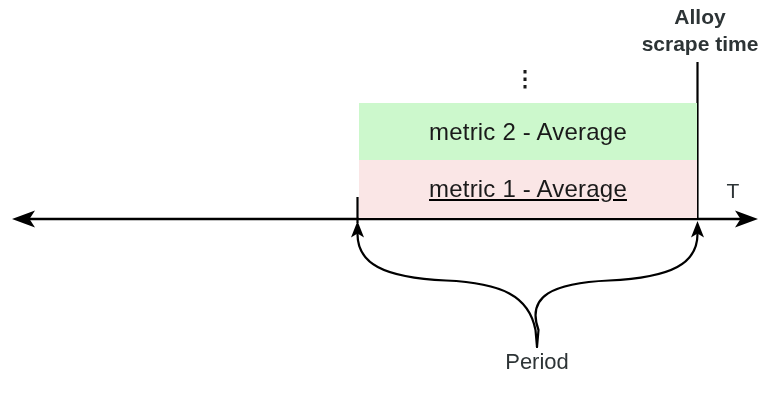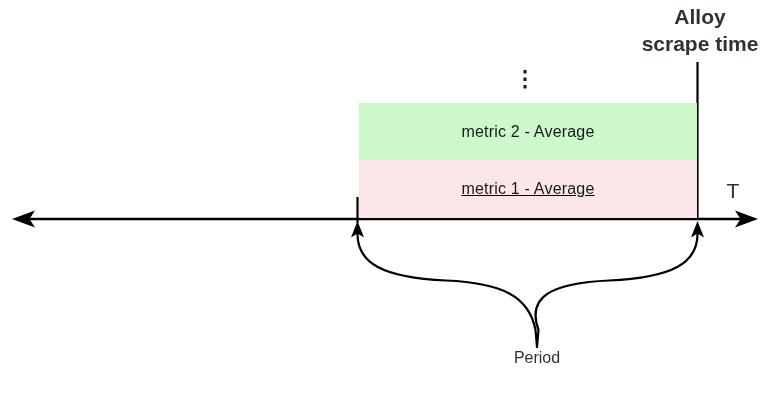--- a/index.html
+++ b/index.html
@@ -26,21 +26,21 @@
     position: absolute;
     left: 359px;
     width: 338px;
     display: flex;
     align-items: center;
     justify-content: center;
   }
   .metric-box.green { top: 103px; height: 57px; }
   .metric-box.pink  { top: 160px; height: 58px; text-decoration: underline; }
   .metric-label {
-    font-size: 16px;
+    font-size: 24px;
     color: #1a1a1a;
     letter-spacing: 0.2px;
   }
   .ellipsis {
     position: absolute;
     left: 505px;
     top: 64px;
     width: 40px;
     text-align: center;
     font-size: 22px;
@@ -67,21 +67,21 @@
     text-align: center;
     font-size: 21px;
     color: #2d3436;
   }
   .period-label {
     position: absolute;
     left: 477px;
     top: 349px;
     width: 120px;
     text-align: center;
-    font-size: 16px;
+    font-size: 22px;
     color: #2d3436;
   }
 </style>
 </head>
 <body>
 
 <div class="canvas">
 
   <svg class="lines-svg" width="776" height="402" viewBox="0 0 776 402" xmlns="http://www.w3.org/2000/svg">
 

